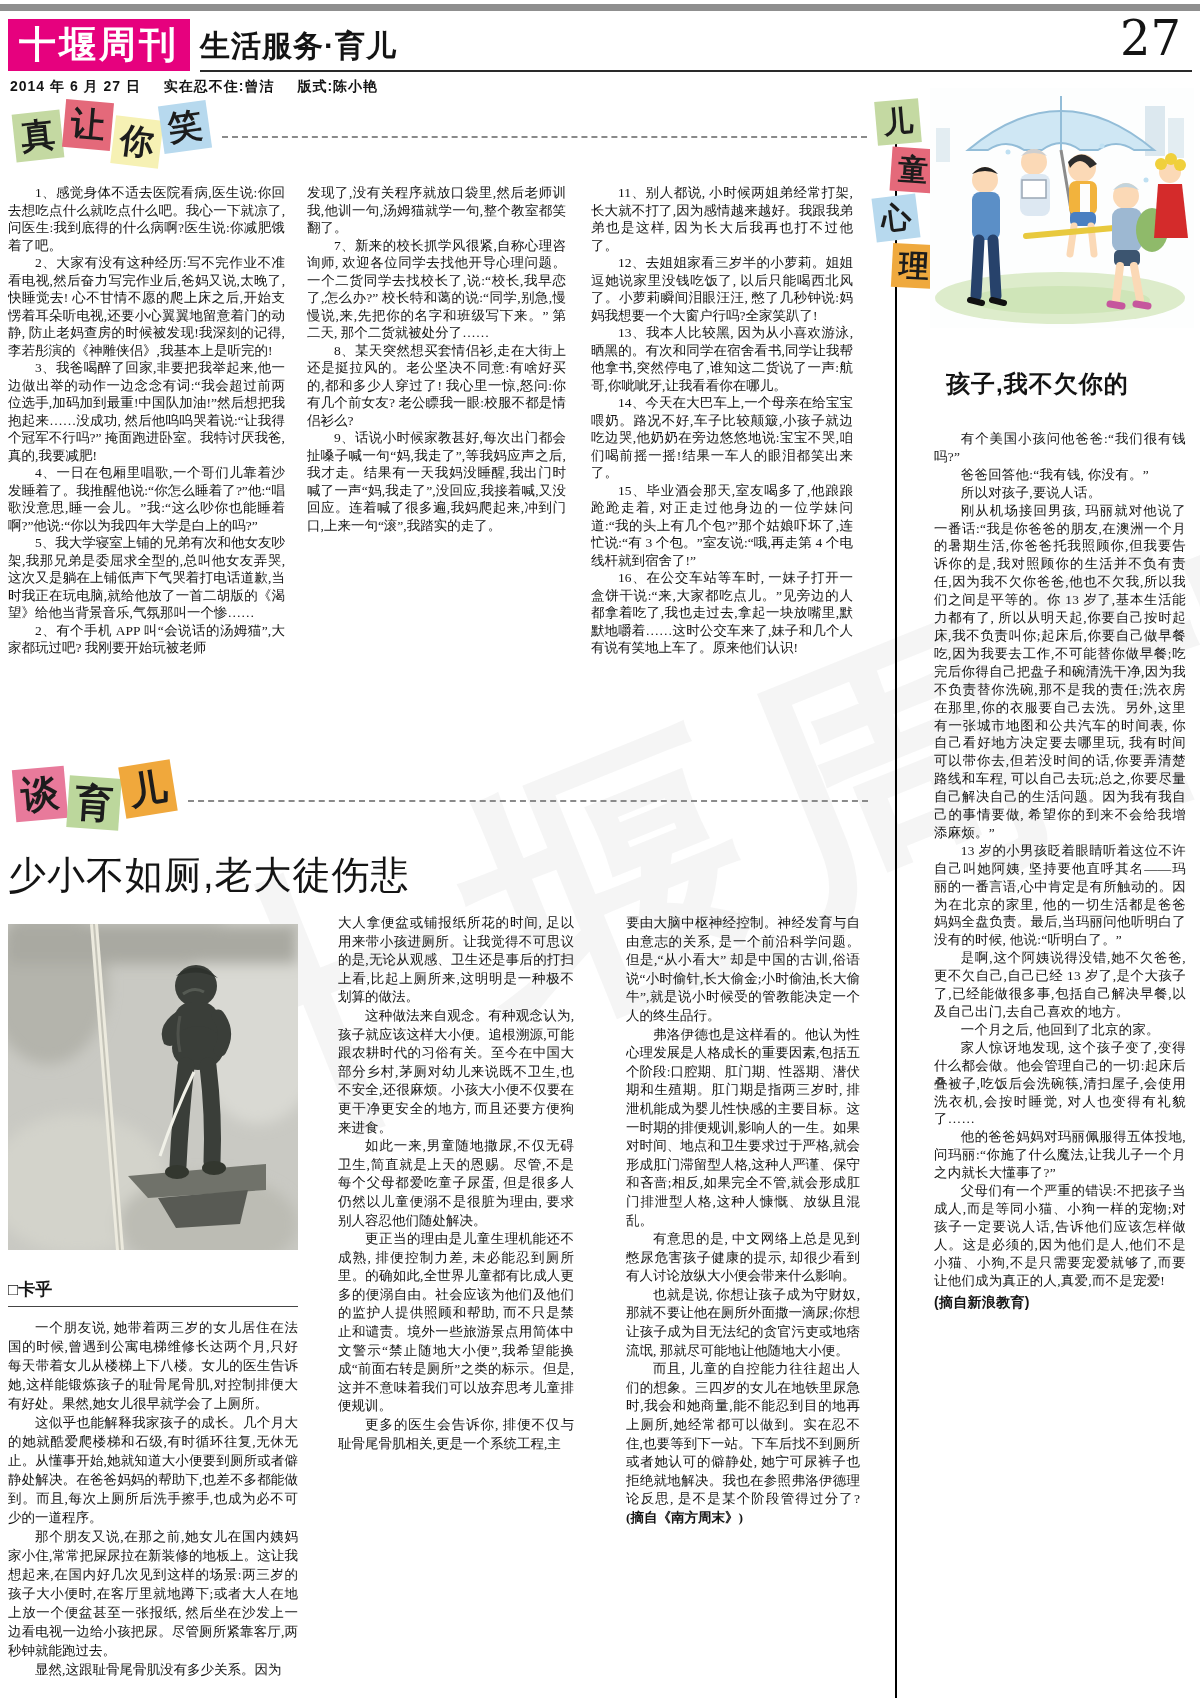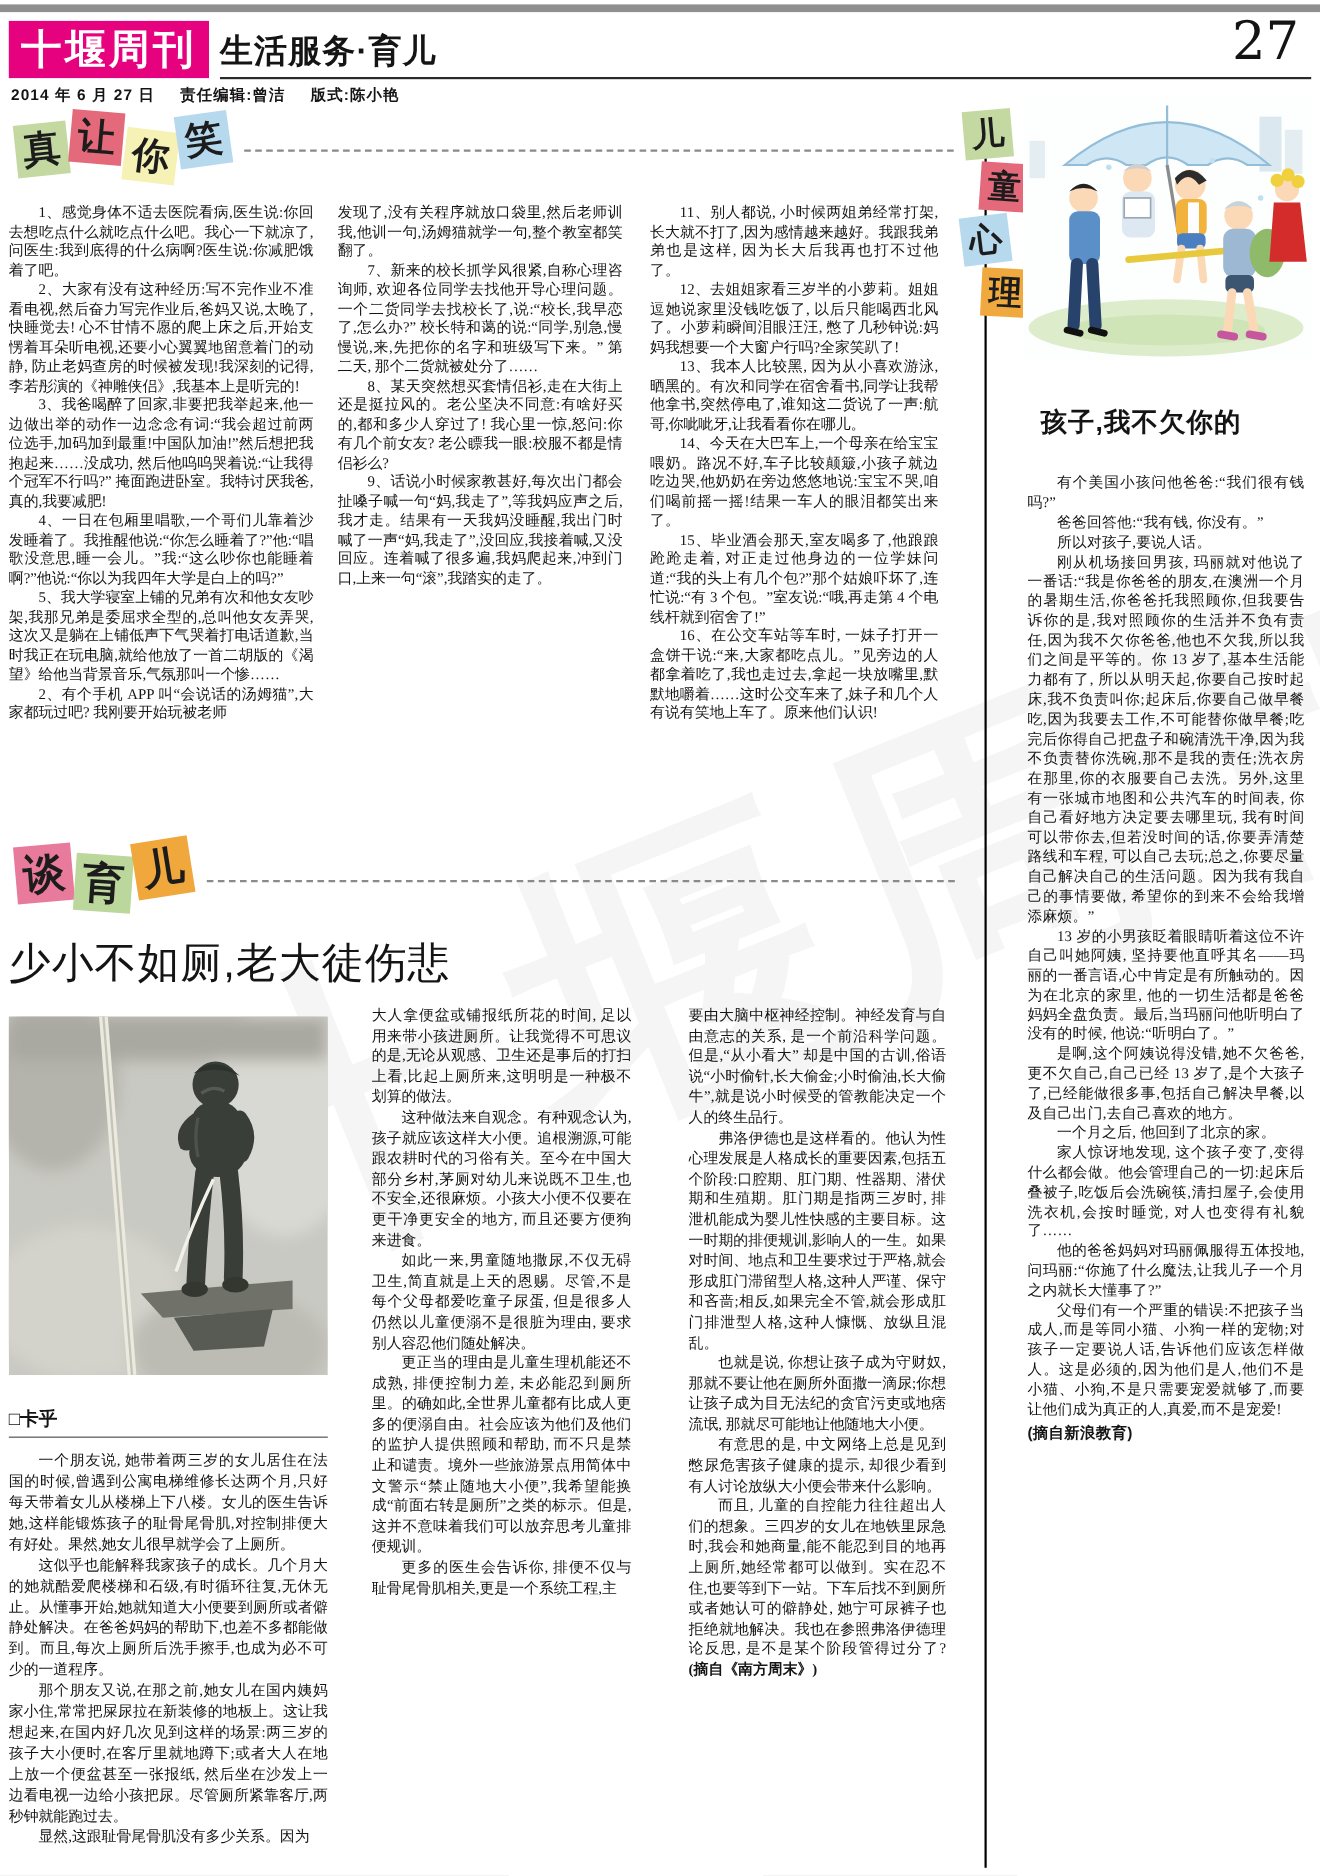--- a/index.html
+++ b/index.html
@@ -63,21 +63,21 @@
   <div class="abs topbar"></div>
   <div class="abs watermark">十堰周刊</div>
 
   <div class="abs masthead">
     <span>十堰周刊</span>
   </div>
   <div class="abs section-title">生活服务·育儿</div>
   <div class="abs header-rule"></div>
   <div class="abs date-line">
     <span>2014 年 6 月 27 日</span>
-    <span>责任编辑:曾洁</span>
+    <span>实在忍不住:曾洁</span>
     <span>版式:陈小艳</span>
   </div>
   <div class="abs page-num">27</div>
 
   <span class="tile t48" style="left:14px;top:112px;background:#c4d9a2;transform:rotate(-6deg);">真</span>
   <span class="tile t48" style="left:64px;top:101px;background:#e4697a;transform:rotate(5deg);">让</span>
   <span class="tile t48" style="left:113px;top:118px;background:#f6f1b4;transform:rotate(7deg);">你</span>
   <span class="tile t48" style="left:161px;top:103px;background:#b7d9ee;transform:rotate(-8deg);">笑</span>
   <div class="dash" style="left:222px;top:136px;width:645px;"></div>
 
@@ -236,18 +236,18 @@
   <div class="abs t-col t-c2">
       <p class="cont">大人拿便盆或铺报纸所花的时间, 足以用来带小孩进厕所。让我觉得不可思议的是,无论从观感、卫生还是事后的打扫上看,比起上厕所来,这明明是一种极不划算的做法。</p>
       <p>这种做法来自观念。有种观念认为,孩子就应该这样大小便。追根溯源,可能跟农耕时代的习俗有关。至今在中国大部分乡村,茅厕对幼儿来说既不卫生,也不安全,还很麻烦。小孩大小便不仅要在更干净更安全的地方, 而且还要方便狗来进食。</p>
       <p>如此一来,男童随地撒尿,不仅无碍卫生,简直就是上天的恩赐。尽管,不是每个父母都爱吃童子尿蛋, 但是很多人仍然以儿童便溺不是很脏为理由, 要求别人容忍他们随处解决。</p>
       <p>更正当的理由是儿童生理机能还不成熟, 排便控制力差, 未必能忍到厕所里。的确如此,全世界儿童都有比成人更多的便溺自由。社会应该为他们及他们的监护人提供照顾和帮助, 而不只是禁止和谴责。境外一些旅游景点用简体中文警示“禁止随地大小便”,我希望能换成“前面右转是厕所”之类的标示。但是,这并不意味着我们可以放弃思考儿童排便规训。</p>
       <p>更多的医生会告诉你, 排便不仅与耻骨尾骨肌相关,更是一个系统工程,主</p>
     </div>
   <div class="abs t-col t-c3">
       <p class="cont">要由大脑中枢神经控制。神经发育与自由意志的关系, 是一个前沿科学问题。但是,“从小看大” 却是中国的古训,俗语说“小时偷针,长大偷金;小时偷油,长大偷牛”,就是说小时候受的管教能决定一个人的终生品行。</p>
       <p>弗洛伊德也是这样看的。他认为性心理发展是人格成长的重要因素,包括五个阶段:口腔期、肛门期、性器期、潜伏期和生殖期。肛门期是指两三岁时, 排泄机能成为婴儿性快感的主要目标。这一时期的排便规训,影响人的一生。如果对时间、地点和卫生要求过于严格,就会形成肛门滞留型人格,这种人严谨、保守和吝啬;相反,如果完全不管,就会形成肛门排泄型人格,这种人慷慨、放纵且混乱。</p>
+      <p>有意思的是, 中文网络上总是见到憋尿危害孩子健康的提示, 却很少看到有人讨论放纵大小便会带来什么影响。</p>
       <p>也就是说, 你想让孩子成为守财奴, 那就不要让他在厕所外面撒一滴尿;你想让孩子成为目无法纪的贪官污吏或地痞流氓, 那就尽可能地让他随地大小便。</p>
-      <p>有意思的是, 中文网络上总是见到憋尿危害孩子健康的提示, 却很少看到有人讨论放纵大小便会带来什么影响。</p>
       <p>而且, 儿童的自控能力往往超出人们的想象。三四岁的女儿在地铁里尿急时,我会和她商量,能不能忍到目的地再上厕所,她经常都可以做到。实在忍不住,也要等到下一站。下车后找不到厕所或者她认可的僻静处, 她宁可尿裤子也拒绝就地解决。我也在参照弗洛伊德理论反思, 是不是某个阶段管得过分了?<b> (摘自《南方周末》)</b></p>
     </div>
 
 </div>
 
 </body></html>

